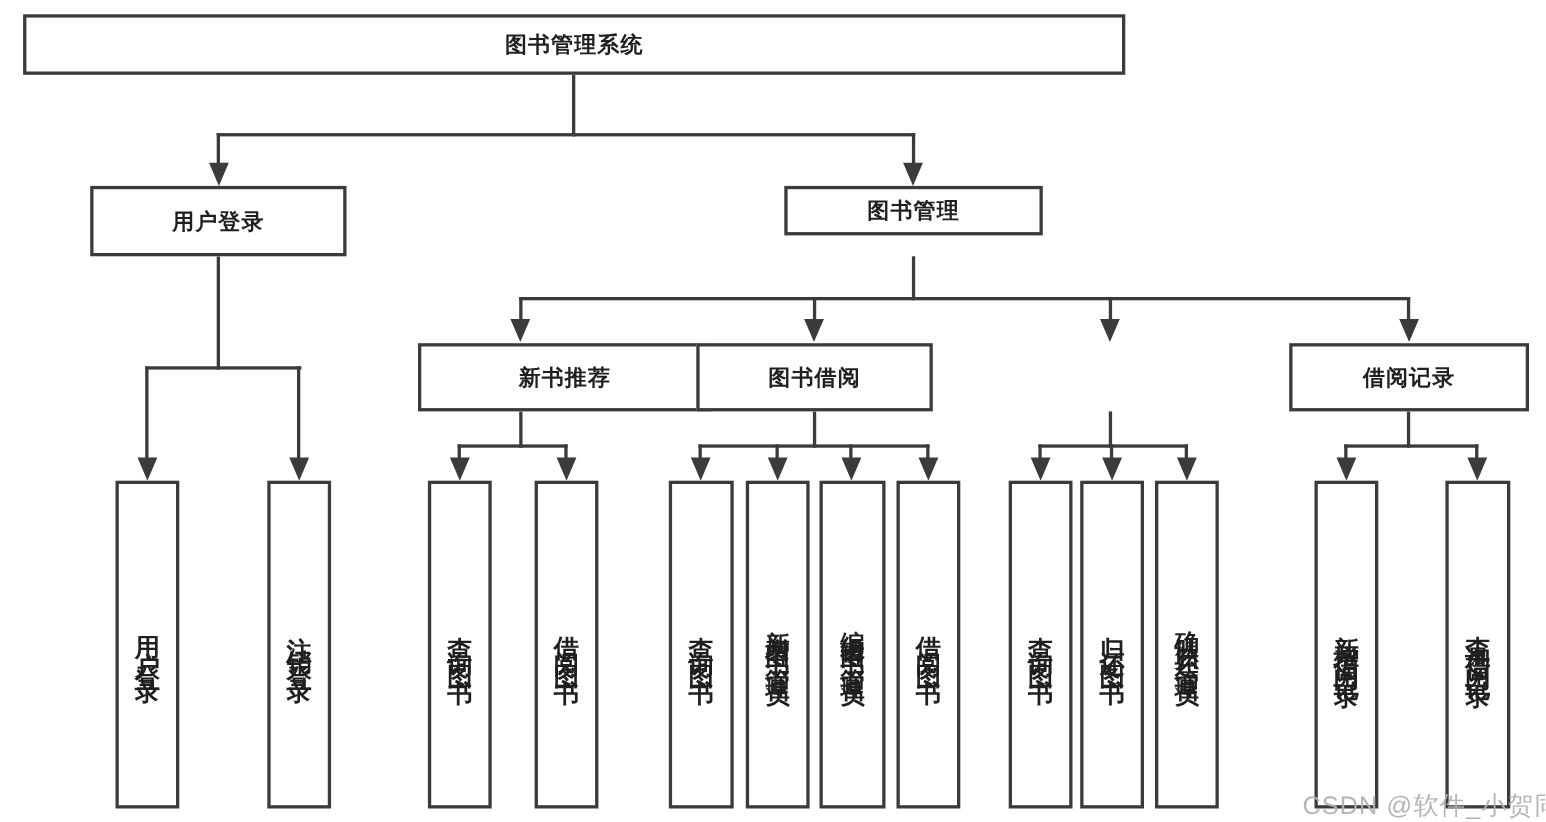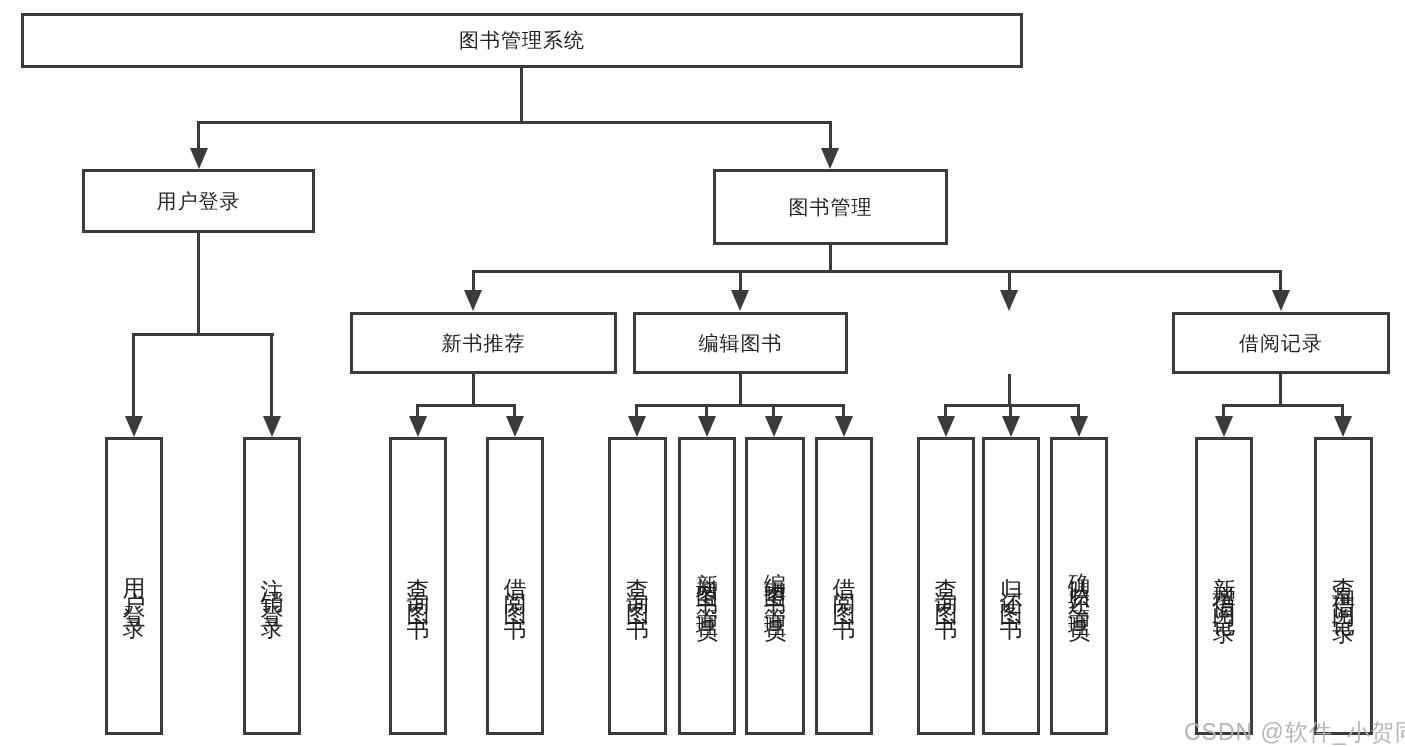--- a/index.html
+++ b/index.html
@@ -16,20 +16,21 @@
     font-family:"Liberation Sans","DejaVu Sans",sans-serif;
   }
   .bx{
     position:absolute;
     background:#ffffff;
     border:3px solid var(--line);
     box-sizing:border-box;
     display:flex;align-items:center;justify-content:center;
     color:var(--text);
     z-index:2;
+    font-weight:bold;
   }
   .hb{font-size:20px;letter-spacing:1px;white-space:nowrap;}
   .leaf span{
     writing-mode:vertical-rl;
     text-orientation:mixed;
     line-height:1;
     color:var(--text);
   }
   .t4{font-size:23px;letter-spacing:13px;}
   .t6{font-size:23px;letter-spacing:9px;}
@@ -62,42 +63,42 @@
   <div class="bx hb" style="left:21px;top:13px;width:1002px;height:55px">图书管理系统</div>
 
   <div class="vl" style="left:520px;top:68px;height:56px"></div>
   <div class="hl" style="left:197px;top:121px;width:635px"></div>
   <div class="vl" style="left:197px;top:121px;height:28px"></div>
   <div class="arr" style="left:190px;top:148px"></div>
   <div class="vl" style="left:829px;top:121px;height:28px"></div>
   <div class="arr" style="left:821px;top:148px"></div>
 
   <div class="bx hb" style="left:82px;top:169px;width:233px;height:64px">用户登录</div>
-  <div class="bx hb" style="left:713px;top:169px;width:235px;height:76px">图书管理</div>
+  <div class="bx hb" style="left:713px;top:169px;width:235px;height:45px">图书管理</div>
 
   <div class="vl" style="left:197px;top:233px;height:103px"></div>
   <div class="hl" style="left:132px;top:333px;width:142px"></div>
   <div class="vl" style="left:132px;top:333px;height:85px"></div>
   <div class="arr" style="left:125px;top:416px"></div>
   <div class="vl" style="left:270px;top:333px;height:85px"></div>
   <div class="arr" style="left:263px;top:416px"></div>
 
   <div class="vl" style="left:829px;top:233px;height:40px"></div>
   <div class="hl" style="left:472px;top:270px;width:810px"></div>
   <div class="vl" style="left:472px;top:270px;height:21px"></div>
   <div class="arr" style="left:464px;top:290px"></div>
   <div class="vl" style="left:739px;top:270px;height:21px"></div>
   <div class="arr" style="left:731px;top:290px"></div>
   <div class="vl" style="left:1008px;top:270px;height:21px"></div>
   <div class="arr" style="left:1000px;top:290px"></div>
   <div class="vl" style="left:1279px;top:270px;height:21px"></div>
   <div class="arr" style="left:1272px;top:290px"></div>
 
-  <div class="bx hb" style="left:350px;top:312px;width:267px;height:62px">新书推荐</div>
-  <div class="bx hb" style="left:633px;top:312px;width:215px;height:62px">编辑图书</div>
+  <div class="bx hb" style="left:380px;top:312px;width:267px;height:62px">新书推荐</div>
+  <div class="bx hb" style="left:633px;top:312px;width:215px;height:62px">图书借阅</div>
   <div class="bx hb" style="left:1172px;top:312px;width:218px;height:62px">借阅记录</div>
 
   <div class="vl" style="left:472px;top:374px;height:33px"></div>
   <div class="hl" style="left:416px;top:404px;width:100px"></div>
   <div class="vl" style="left:416px;top:404px;height:14px"></div>
   <div class="arr" style="left:409px;top:416px"></div>
   <div class="vl" style="left:513px;top:404px;height:14px"></div>
   <div class="arr" style="left:506px;top:416px"></div>
 
   <div class="vl" style="left:739px;top:374px;height:33px"></div>

